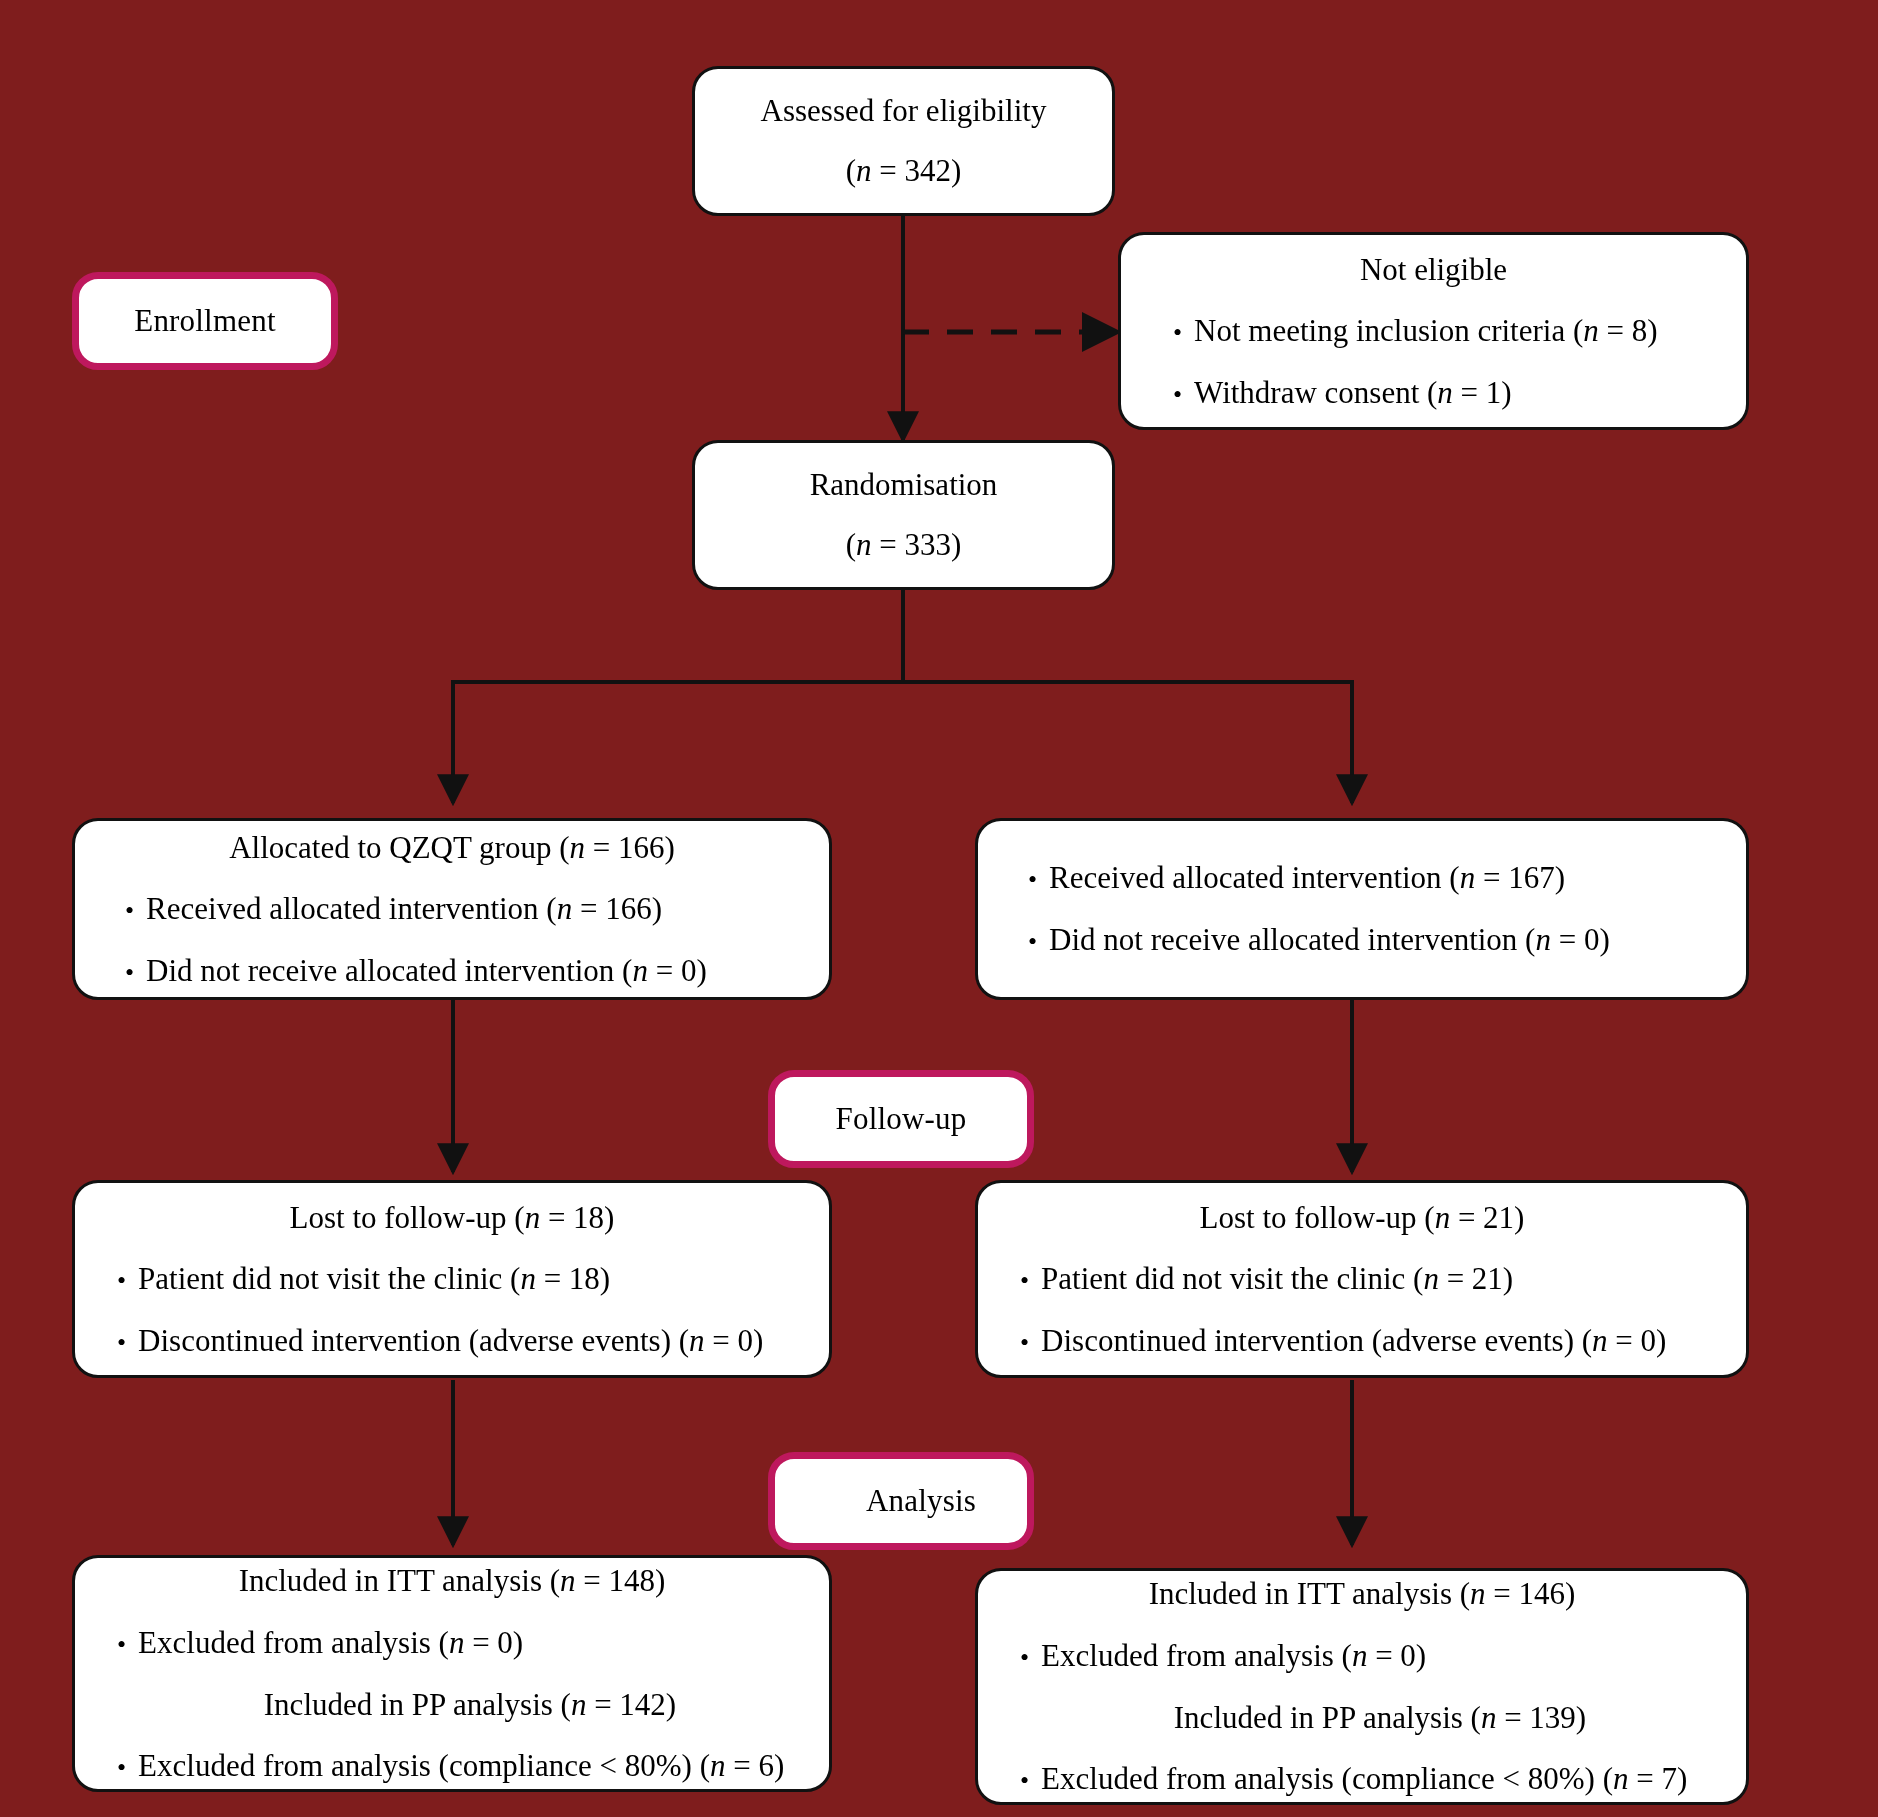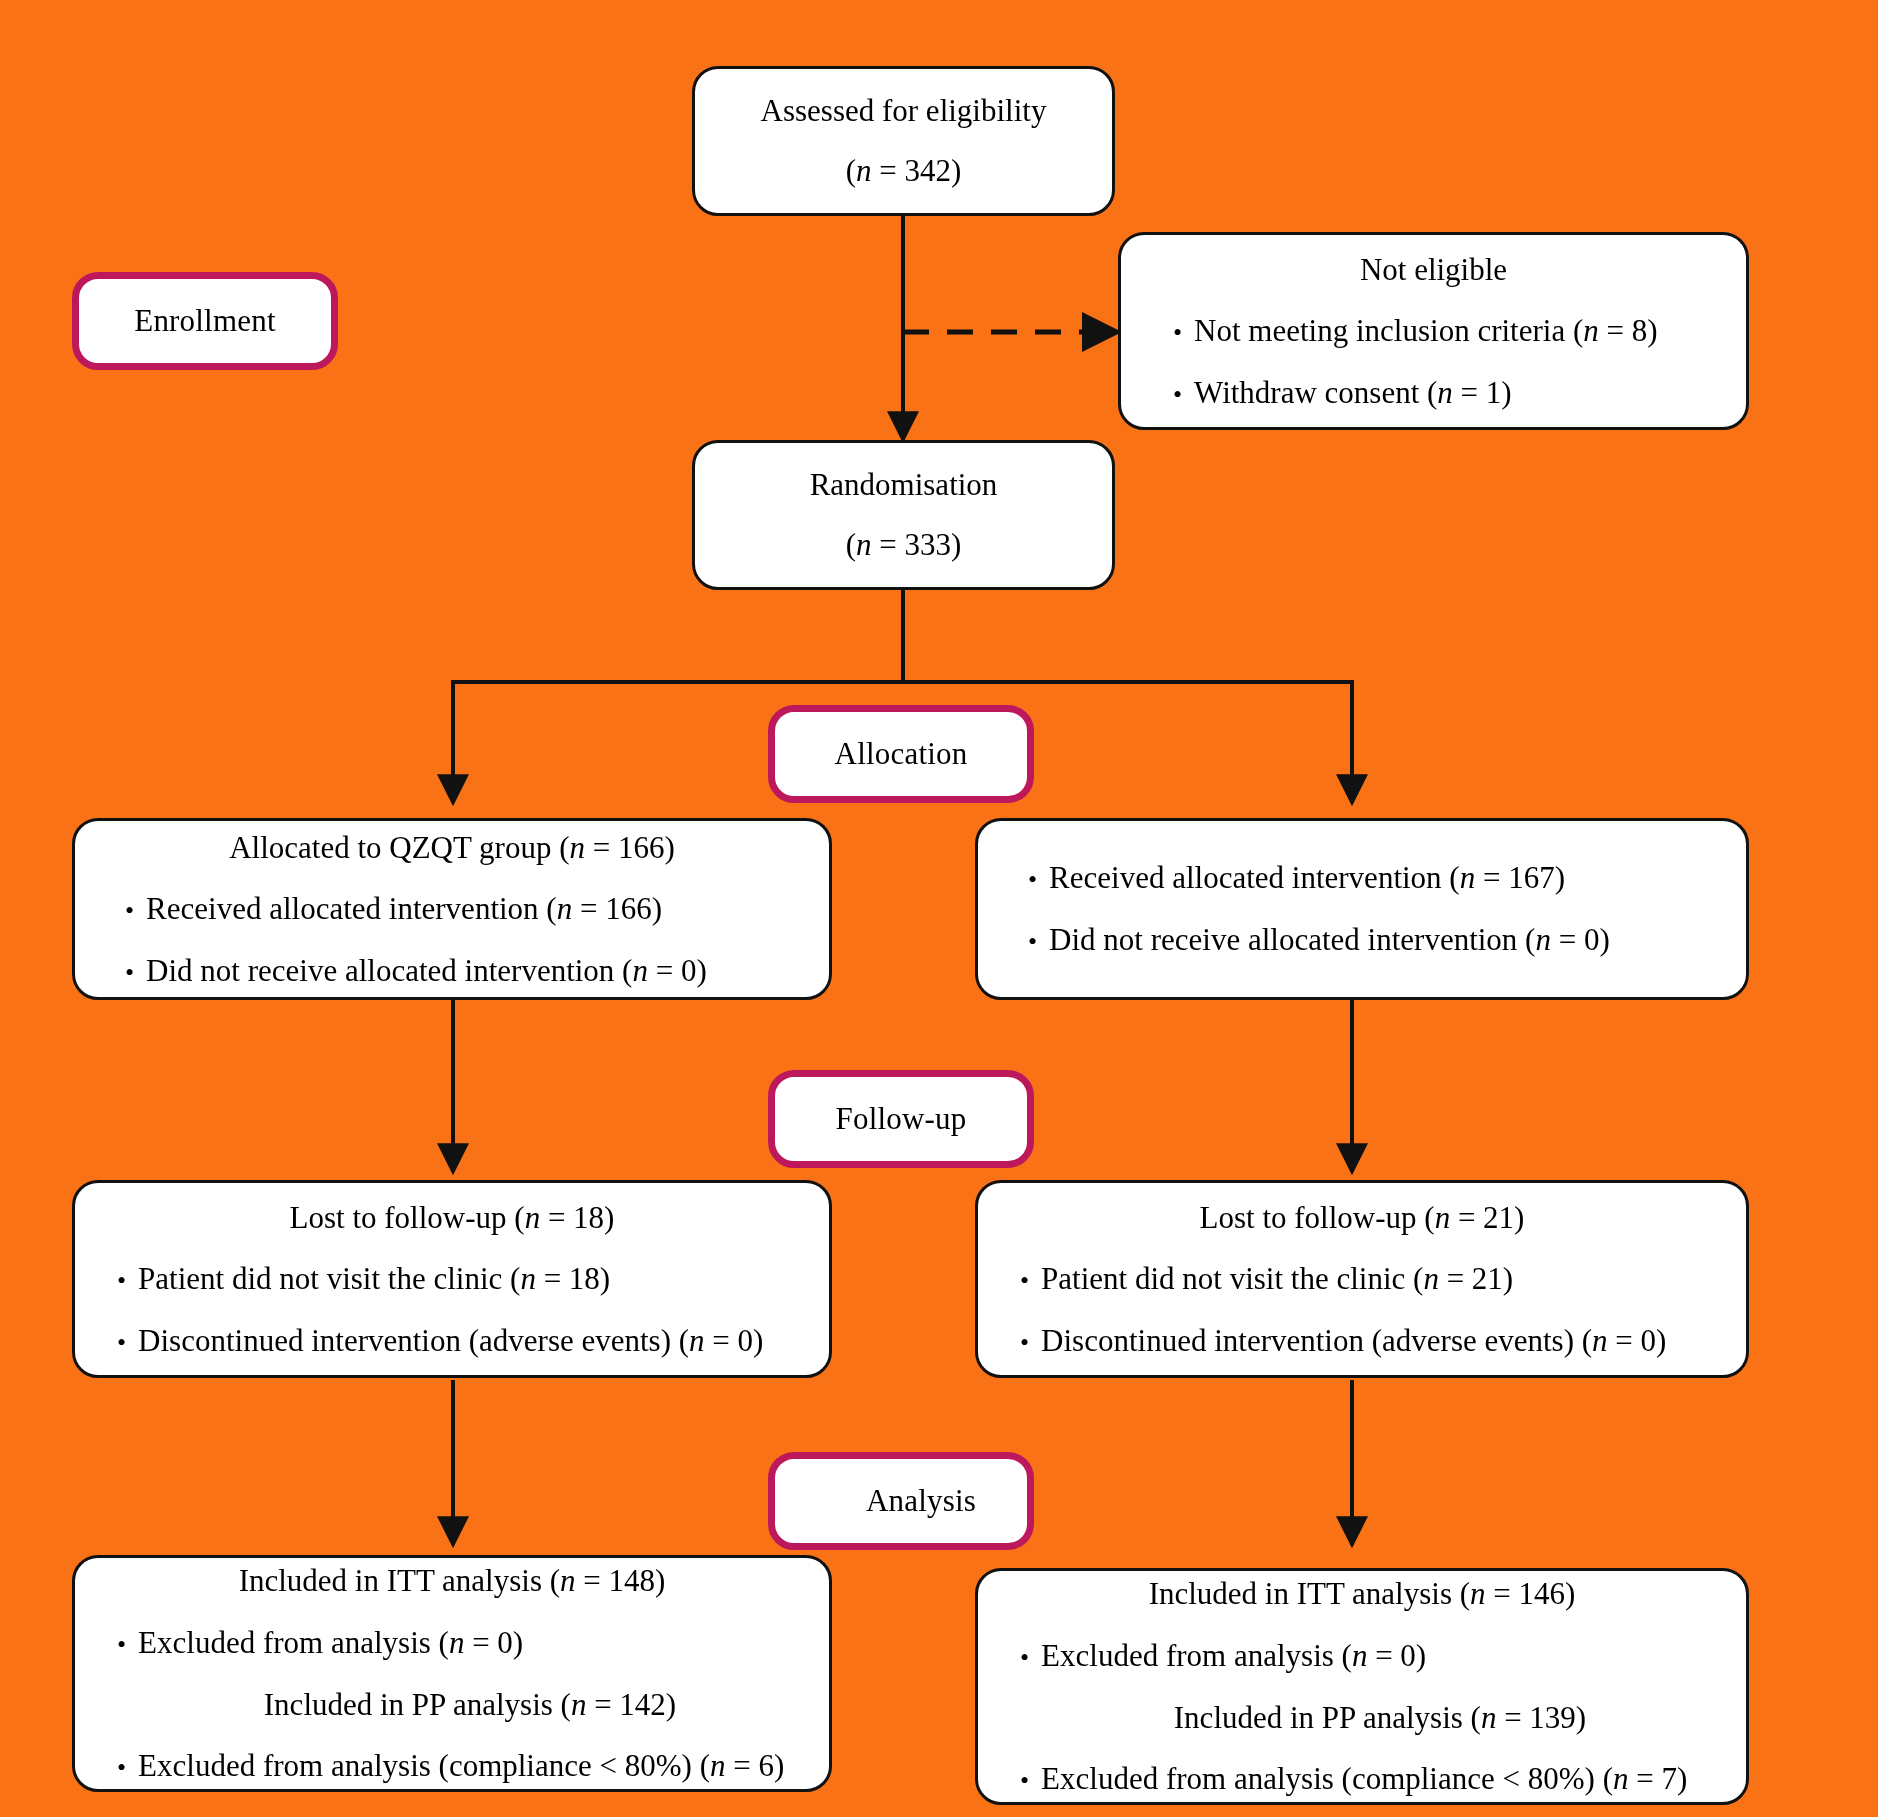--- a/index.html
+++ b/index.html
@@ -8,21 +8,21 @@
     background: #ffffff;
   }
   body {
     font-family: "Liberation Serif", "DejaVu Serif", serif;
     color: #000000;
   }
   #canvas {
     position: relative;
     width: 1878px;
     height: 1817px;
-    background: #f97316;
+    background: #7f1d1d;
     overflow: hidden;
   }
   svg.wires {
     position: absolute;
     left: 0; top: 0;
     width: 1878px;
     height: 1817px;
     pointer-events: none;
   }
   .box {
@@ -125,23 +125,20 @@
       <span class="bullet-dot">•</span>
       <span class="bullet-text">Withdraw consent (<i class="nvar">n</i> = 1)</span>
     </div>
   </div>
 
   <div class="box" style="left:692px; top:440px; width:423px; height:150px;">
     <div class="ctr">Randomisation</div>
     <div class="ctr" style="margin-top:20px;">(<i class="nvar">n</i> = 333)</div>
   </div>
 
-  <div class="stage-box" style="left:768px; top:705px; width:266px; height:98px;">
-    <span class="stage-label">Allocation</span>
-  </div>
 
   <div class="box pad-rows" style="left:72px; top:818px; width:760px; height:182px; padding:8px 20px;">
     <div class="ctr">Allocated to QZQT group (<i class="nvar">n</i> = 166)</div>
     <div class="bullet-line">
       <span class="bullet-dot">•</span>
       <span class="bullet-text">Received allocated intervention (<i class="nvar">n</i> = 166)</span>
     </div>
     <div class="bullet-line">
       <span class="bullet-dot">•</span>
       <span class="bullet-text">Did not receive allocated intervention (<i class="nvar">n</i> = 0)</span>

